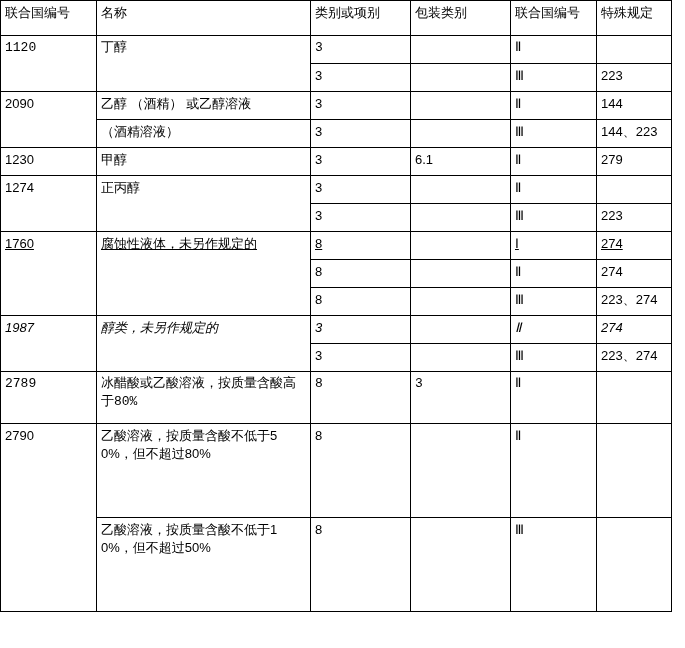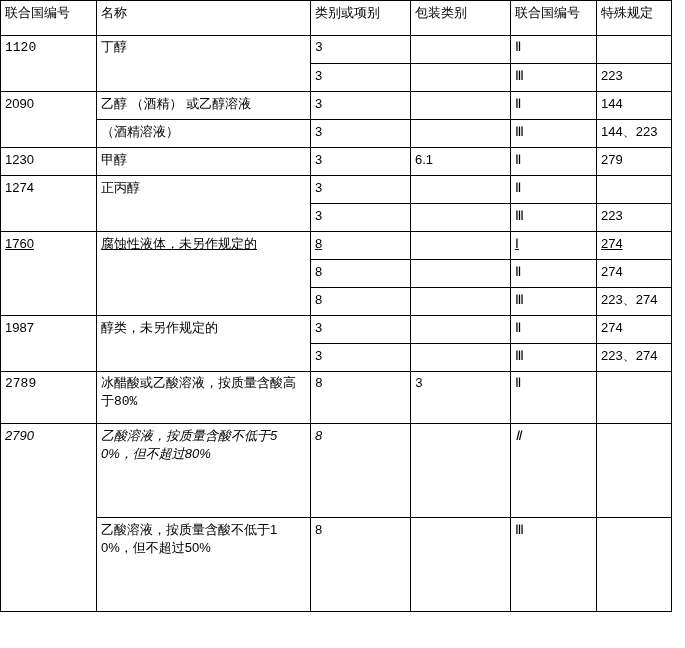--- a/index.html
+++ b/index.html
@@ -141,21 +141,21 @@
         <td>Ⅱ</td>
         <td>274</td>
       </tr>
       <tr style="height:28px;">
         <td>8</td>
         <td></td>
         <td>Ⅲ</td>
         <td>223、274</td>
       </tr>
 
-      <tr style="height:28px;">
+      <tr style="height:28px;font-style:italic;">
         <td rowspan="2" class="cell-mid">1987</td>
         <td rowspan="2" class="cell-mid">醇类，未另作规定的</td>
         <td>3</td>
         <td></td>
         <td>Ⅱ</td>
         <td>274</td>
       </tr>
       <tr style="height:28px;">
         <td>3</td>
         <td></td>
@@ -165,21 +165,21 @@
 
       <tr style="height:52px;font-family:Liberation Mono, monospace;">
         <td class="cell-mid">2789</td>
         <td>冰醋酸或乙酸溶液，按质量含酸高于80%</td>
         <td>8</td>
         <td>3</td>
         <td>Ⅱ</td>
         <td></td>
       </tr>
 
-      <tr style="height:94px;font-style:italic;">
+      <tr style="height:94px;">
         <td rowspan="2" class="cell-mid">2790</td>
         <td>乙酸溶液，按质量含酸不低于50%，但不超过80%</td>
         <td>8</td>
         <td></td>
         <td>Ⅱ</td>
         <td></td>
       </tr>
       <tr style="height:94px;">
         <td>乙酸溶液，按质量含酸不低于10%，但不超过50%</td>
         <td>8</td>

